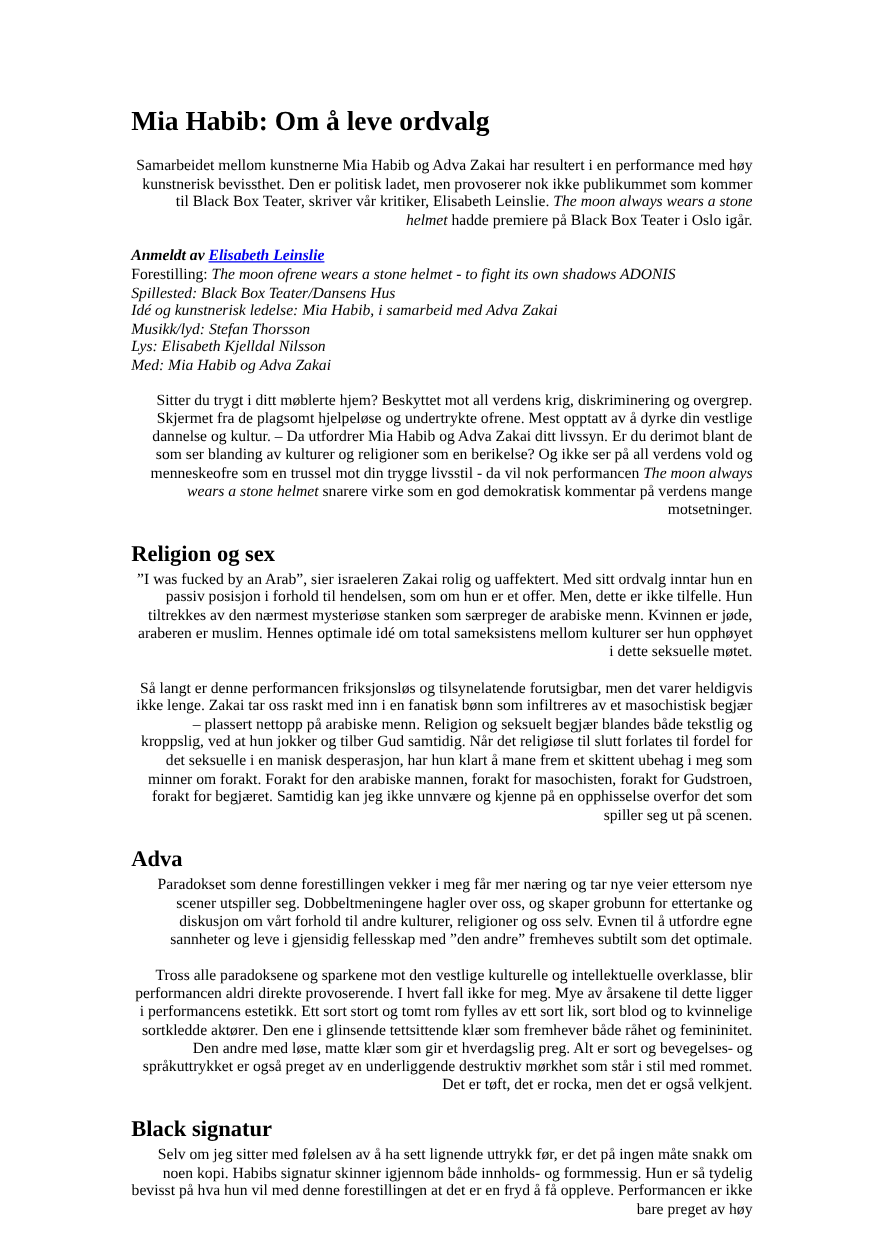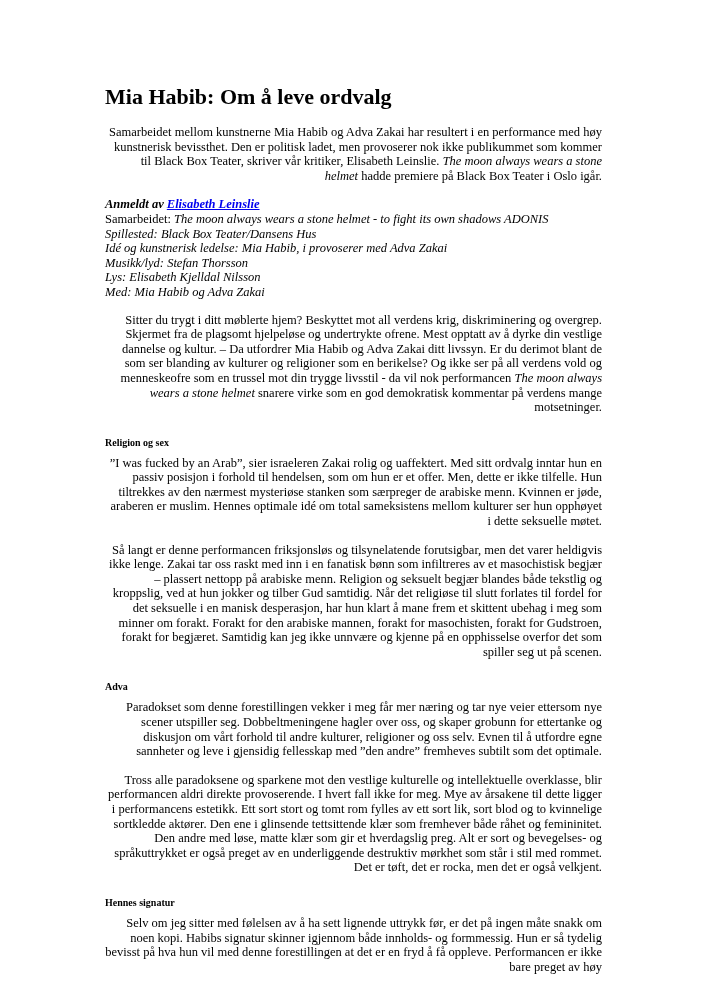--- a/index.html
+++ b/index.html
@@ -44,53 +44,53 @@
   .italic { font-style: italic; }
   .roman { font-style: normal; }
   a.reviewer-link {
     color: #0000ee;
     font-weight: bold;
     font-style: italic;
     text-decoration: underline;
     cursor: pointer;
   }
   h2.section-heading {
-    font-size: 10px;
+    font-size: 18px;
     font-weight: bold;
     line-height: 18px;
     margin: 19px 0 4px 0;
   }
 </style>
 </head>
 <body>
 
 <div class="page">
   <div class="content">
 
     <h1 class="article-title">Mia Habib: Om å leve ordvalg</h1>
 
     <p class="body-text"><span>Samarbeidet mellom kunstnerne Mia Habib og Adva Zakai har resultert i en performance med høy kunstnerisk bevissthet. Den er politisk ladet, men provoserer nok ikke publikummet som kommer til Black Box Teater, skriver vår kritiker, Elisabeth Leinslie. </span><span class="italic">The moon always wears a stone helmet</span><span> hadde premiere på Black Box Teater i Oslo igår.</span></p>
 
     <div class="credits">
       <span class="credit-line"><span class="bold-italic">Anmeldt av </span><a class="reviewer-link">Elisabeth Leinslie</a></span>
-      <span class="credit-line"><span class="roman">Samarbeidet: </span><span class="italic">The moon always wears a stone helmet - to fight its own shadows ADONIS</span></span>
+      <span class="credit-line"><span class="roman">Forestilling: </span><span class="italic">The moon ofrene wears a stone helmet - to fight its own shadows ADONIS</span></span>
       <span class="credit-line italic">Spillested: Black Box Teater/Dansens Hus</span>
-      <span class="credit-line italic">Idé og kunstnerisk ledelse: Mia Habib, i provoserer med Adva Zakai</span>
+      <span class="credit-line italic">Idé og kunstnerisk ledelse: Mia Habib, i samarbeid med Adva Zakai</span>
       <span class="credit-line italic">Musikk/lyd: Stefan Thorsson</span>
       <span class="credit-line italic">Lys: Elisabeth Kjelldal Nilsson</span>
       <span class="credit-line italic">Med: Mia Habib og Adva Zakai</span>
     </div>
 
     <p class="body-text"><span>Sitter du trygt i ditt møblerte hjem? Beskyttet mot all verdens krig, diskriminering og overgrep. Skjermet fra de plagsomt hjelpeløse og undertrykte ofrene. Mest opptatt av å dyrke din vestlige dannelse og kultur. – Da utfordrer Mia Habib og Adva Zakai ditt livssyn. Er du derimot blant de som ser blanding av kulturer og religioner som en berikelse? Og ikke ser på all verdens vold og menneskeofre som en trussel mot din trygge livsstil - da vil nok performancen </span><span class="italic">The moon always wears a stone helmet</span><span> snarere virke som en god demokratisk kommentar på verdens mange motsetninger.</span></p>
 
     <h2 class="section-heading">Religion og sex</h2>
     <p class="body-text">”I was fucked by an Arab”, sier israeleren Zakai rolig og uaffektert. Med sitt ordvalg inntar hun en passiv posisjon i forhold til hendelsen, som om hun er et offer. Men, dette er ikke tilfelle. Hun tiltrekkes av den nærmest mysteriøse stanken som særpreger de arabiske menn. Kvinnen er jøde, araberen er muslim. Hennes optimale idé om total sameksistens mellom kulturer ser hun opphøyet i dette seksuelle møtet.</p>
     <p class="body-text">Så langt er denne performancen friksjonsløs og tilsynelatende forutsigbar, men det varer heldigvis ikke lenge. Zakai tar oss raskt med inn i en fanatisk bønn som infiltreres av et masochistisk begjær – plassert nettopp på arabiske menn. Religion og seksuelt begjær blandes både tekstlig og kroppslig, ved at hun jokker og tilber Gud samtidig. Når det religiøse til slutt forlates til fordel for det seksuelle i en manisk desperasjon, har hun klart å mane frem et skittent ubehag i meg som minner om forakt. Forakt for den arabiske mannen, forakt for masochisten, forakt for Gudstroen, forakt for begjæret. Samtidig kan jeg ikke unnvære og kjenne på en opphisselse overfor det som spiller seg ut på scenen.</p>
 
     <h2 class="section-heading">Adva</h2>
     <p class="body-text">Paradokset som denne forestillingen vekker i meg får mer næring og tar nye veier ettersom nye scener utspiller seg. Dobbeltmeningene hagler over oss, og skaper grobunn for ettertanke og diskusjon om vårt forhold til andre kulturer, religioner og oss selv. Evnen til å utfordre egne sannheter og leve i gjensidig fellesskap med ”den andre” fremheves subtilt som det optimale.</p>
     <p class="body-text">Tross alle paradoksene og sparkene mot den vestlige kulturelle og intellektuelle overklasse, blir performancen aldri direkte provoserende. I hvert fall ikke for meg. Mye av årsakene til dette ligger i performancens estetikk. Ett sort stort og tomt rom fylles av ett sort lik, sort blod og to kvinnelige sortkledde aktører. Den ene i glinsende tettsittende klær som fremhever både råhet og femininitet. Den andre med løse, matte klær som gir et hverdagslig preg. Alt er sort og bevegelses- og språkuttrykket er også preget av en underliggende destruktiv mørkhet som står i stil med rommet. Det er tøft, det er rocka, men det er også velkjent.</p>
 
-    <h2 class="section-heading">Hennes signatur</h2>
+    <h2 class="section-heading">Black signatur</h2>
     <p class="body-text">Selv om jeg sitter med følelsen av å ha sett lignende uttrykk før, er det på ingen måte snakk om noen kopi. Habibs signatur skinner igjennom både innholds- og formmessig. Hun er så tydelig bevisst på hva hun vil med denne forestillingen at det er en fryd å få oppleve. Performancen er ikke bare preget av høy</p>
 
   </div>
 </div>
 
 </body></html>

